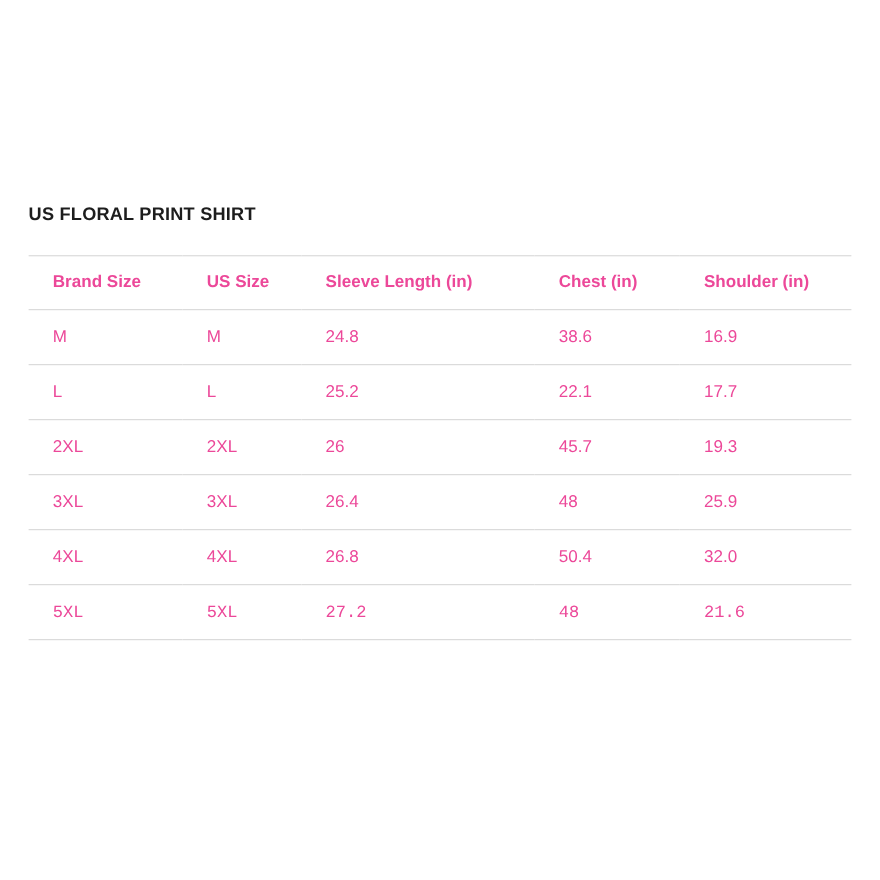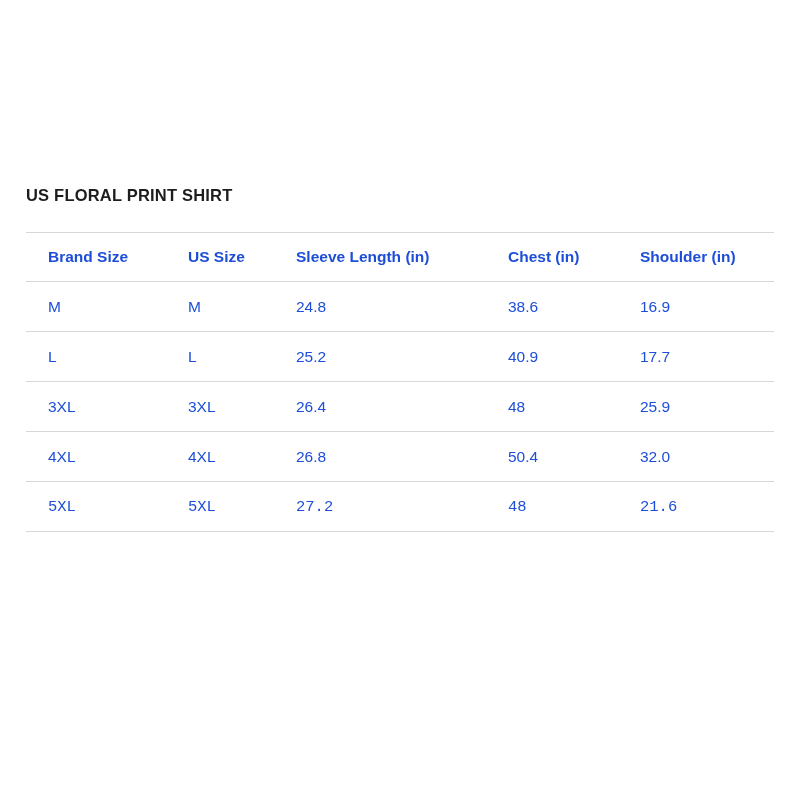--- a/index.html
+++ b/index.html
@@ -37,21 +37,21 @@
   }
   table.size-table {
     border-collapse: collapse;
     width: 100%;
     table-layout: fixed;
   }
   table.size-table th,
   table.size-table td {
     text-align: left;
     font-size: 15.5px;
-    color: #1d4ed8;
+    color: #ec4899;
     padding: 0 0 0 22px;
     height: 49px;
     vertical-align: middle;
     border-bottom: 1px solid #d8d8d8;
     border-top: none;
     white-space: nowrap;
   }
   table.size-table thead th {
     font-weight: bold;
     border-top: 1px solid #d8d8d8;
@@ -102,22 +102,29 @@
           <td>M</td>
           <td>M</td>
           <td>24.8</td>
           <td>38.6</td>
           <td>16.9</td>
         </tr>
         <tr>
           <td>L</td>
           <td>L</td>
           <td>25.2</td>
-          <td>40.9</td>
+          <td>22.1</td>
           <td>17.7</td>
+        </tr>
+        <tr>
+          <td>2XL</td>
+          <td>2XL</td>
+          <td>26</td>
+          <td>45.7</td>
+          <td>19.3</td>
         </tr>
         <tr>
           <td>3XL</td>
           <td>3XL</td>
           <td>26.4</td>
           <td>48</td>
           <td>25.9</td>
         </tr>
         <tr>
           <td>4XL</td>

